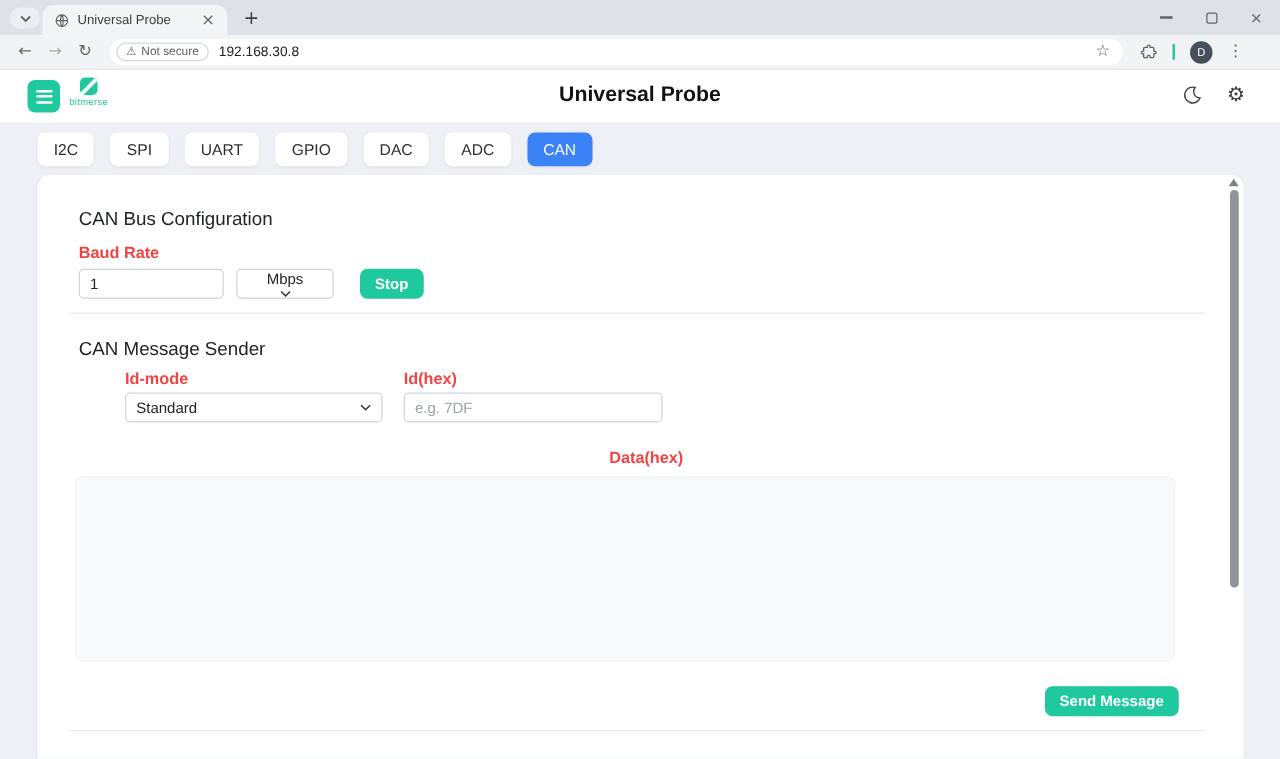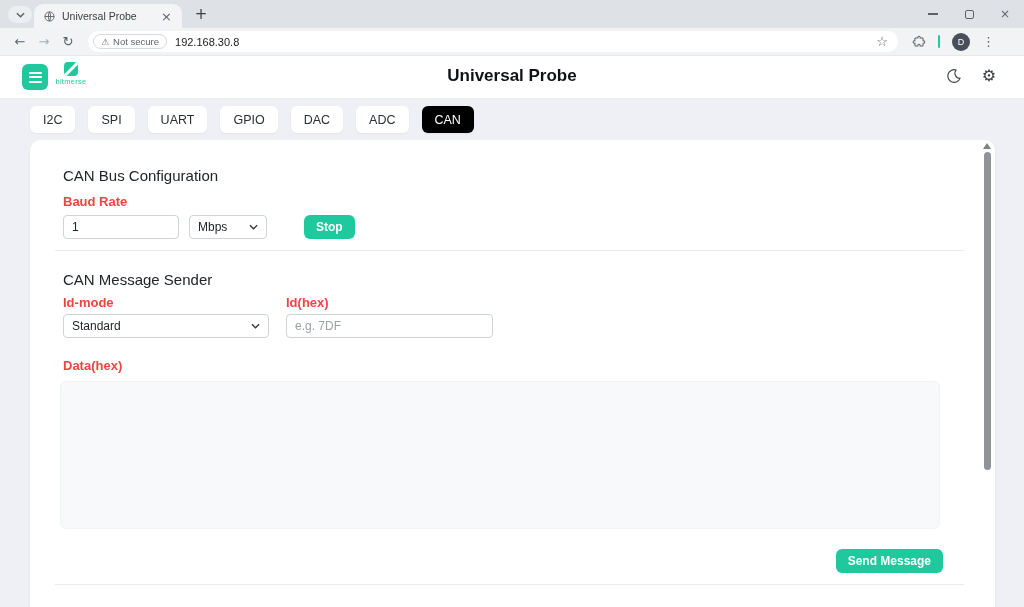--- a/index.html
+++ b/index.html
@@ -43,45 +43,45 @@
   .brand-icon i { position:absolute; left:-2px; top:6px; width:18px; height:3px; background:#fff; transform:rotate(-45deg); }
   .brand-name { font-size:7.5px; color:#20c99d; letter-spacing:.3px; margin-top:1px; }
   .app-title { position:absolute; top:10px; left:0; width:1024px; text-align:center; font-size:17px; font-weight:bold; color:#101214; }
   .hdr-actions { position:absolute; right:28px; top:10px; display:flex; align-items:center; gap:20px; }
   .moon-btn, .gear-btn { cursor:pointer; display:flex; align-items:center; color:#3c4043; }
   .gear-btn { font-size:16px; }
 
   
   .proto-tabs { position:absolute; top:99px; left:0; width:1024px; height:41px; display:flex; align-items:center; gap:13px; padding-left:30px; }
   .proto-tab { height:27px; padding:0 13px; background:#ffffff; border-radius:6px; font-size:12.5px; font-weight:500; color:#2b2f33; display:flex; align-items:center; box-shadow:0 1px 2px rgba(0,0,0,.05); cursor:pointer; }
-  .proto-tab.active { background:#000000; color:#ffffff; }
+  .proto-tab.active { background:#3b82f6; color:#ffffff; }
 
   
   .card { position:absolute; top:140px; left:30px; width:965px; height:467px; background:#ffffff; border-radius:10px 10px 0 0; box-shadow:0 1px 3px rgba(0,0,0,.06); overflow:hidden; }
   .section-title { font-size:15px; font-weight:500; color:#212529; padding:0 33px; }
   .t1 { padding-top:27px; }
   .field-label { font-size:13px; font-weight:600; color:#ef4444; }
   .baud-label { margin:10px 33px 0; }
   .baud-row { display:flex; align-items:center; gap:10px; margin:6px 33px 0; }
   .text-input { height:24px; border:1px solid #ced4da; border-radius:4px; font-size:12px; color:#212529; padding:0 8px; font-family:"Liberation Sans","DejaVu Sans",sans-serif; background:#fff; }
   .baud-input { width:116px; }
   .fake-select { height:24px; border:1px solid #ced4da; border-radius:4px; background:#fff; display:flex; align-items:center; justify-content:space-between; padding:0 8px; font-size:12px; color:#212529; cursor:pointer; }
-  .unit-select { width:78px; }
+  .unit-select { width:78px;flex-direction:column; }
   .btn { border:none; background:#20c99d; color:#fff; font-weight:600; border-radius:6px; cursor:pointer; font-family:"Liberation Sans","DejaVu Sans",sans-serif; }
-  .stop-btn { height:24px; padding:0 12px; font-size:12px; margin-left:27px; }
+  .stop-btn { height:24px; padding:0 12px; font-size:12px; margin-left:11px; }
   .divider { height:1px; background:#e9ecef; margin:11px 31px 0 25px; }
   .t2 { padding-top:20px; }
   .fields-row { display:flex; gap:17px; margin:7px 33px 0; }
-  .fgroup1 { width:206px; }
+  .fgroup1 { width:206px;margin-left:37px; }
   .fgroup2 { width:207px; }
   .fgroup .field-label { display:block; margin-bottom:4px; }
   .idmode-select { width:206px; }
   .id-input { width:207px; }
   .id-input::placeholder { color:#9aa0a6; }
-  .data-row { display:flex; align-items:center; justify-content:space-between; margin:20px 24px 0 33px; }
+  .data-row { display:flex; align-items:center; justify-content:space-between; margin:20px 24px 0 33px;flex-direction:column; }
   .small-btns { display:flex; gap:11px; }
   .sm-btn { height:22px; padding:0 11px; font-size:11.5px; }
   .data-textarea { display:block; margin:8px 25px 0 30px; width:880px; height:148px; background:#f8f9fa; border:1px solid #f1f3f4; border-radius:6px; resize:none; font-family:"Liberation Sans","DejaVu Sans",sans-serif; font-size:12px; padding:8px; color:#212529; }
   .send-row { display:flex; justify-content:flex-end; margin:20px 52px 0 0; }
   .send-btn { height:24px; padding:0 12px; font-size:12px; }
 
   
   .scrollbar { position:absolute; top:0; right:4px; width:8px; height:467px; }
   .scroll-up { position:absolute; top:3px; left:0; width:0; height:0; border-left:4px solid transparent; border-right:4px solid transparent; border-bottom:6px solid #7d8287; cursor:pointer; }
   .scroll-thumb { position:absolute; top:12px; left:0.5px; width:7px; height:318px; background:#909499; border-radius:4px; cursor:grab; }

